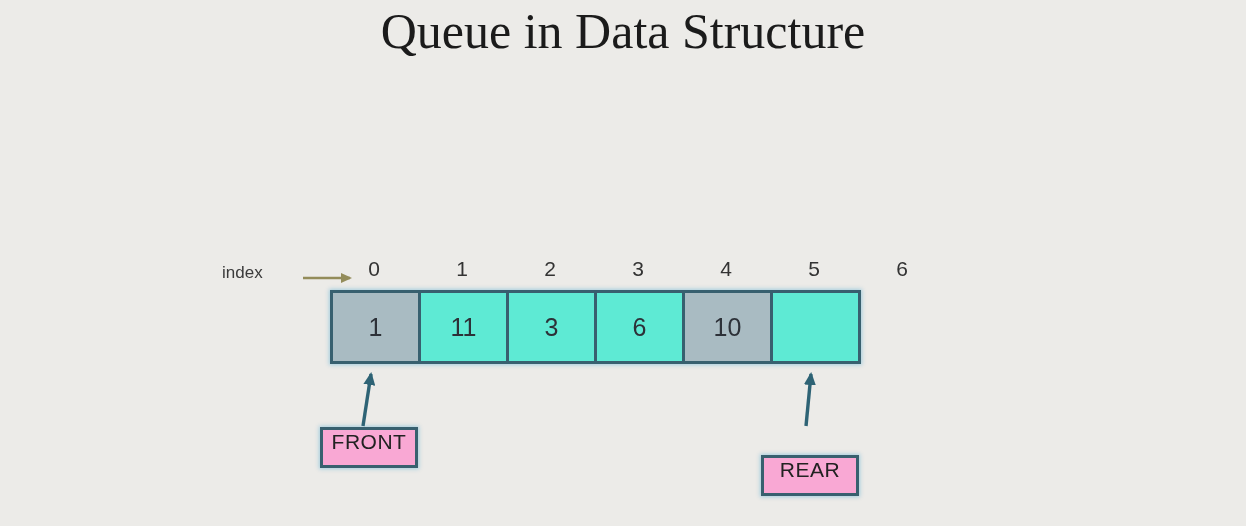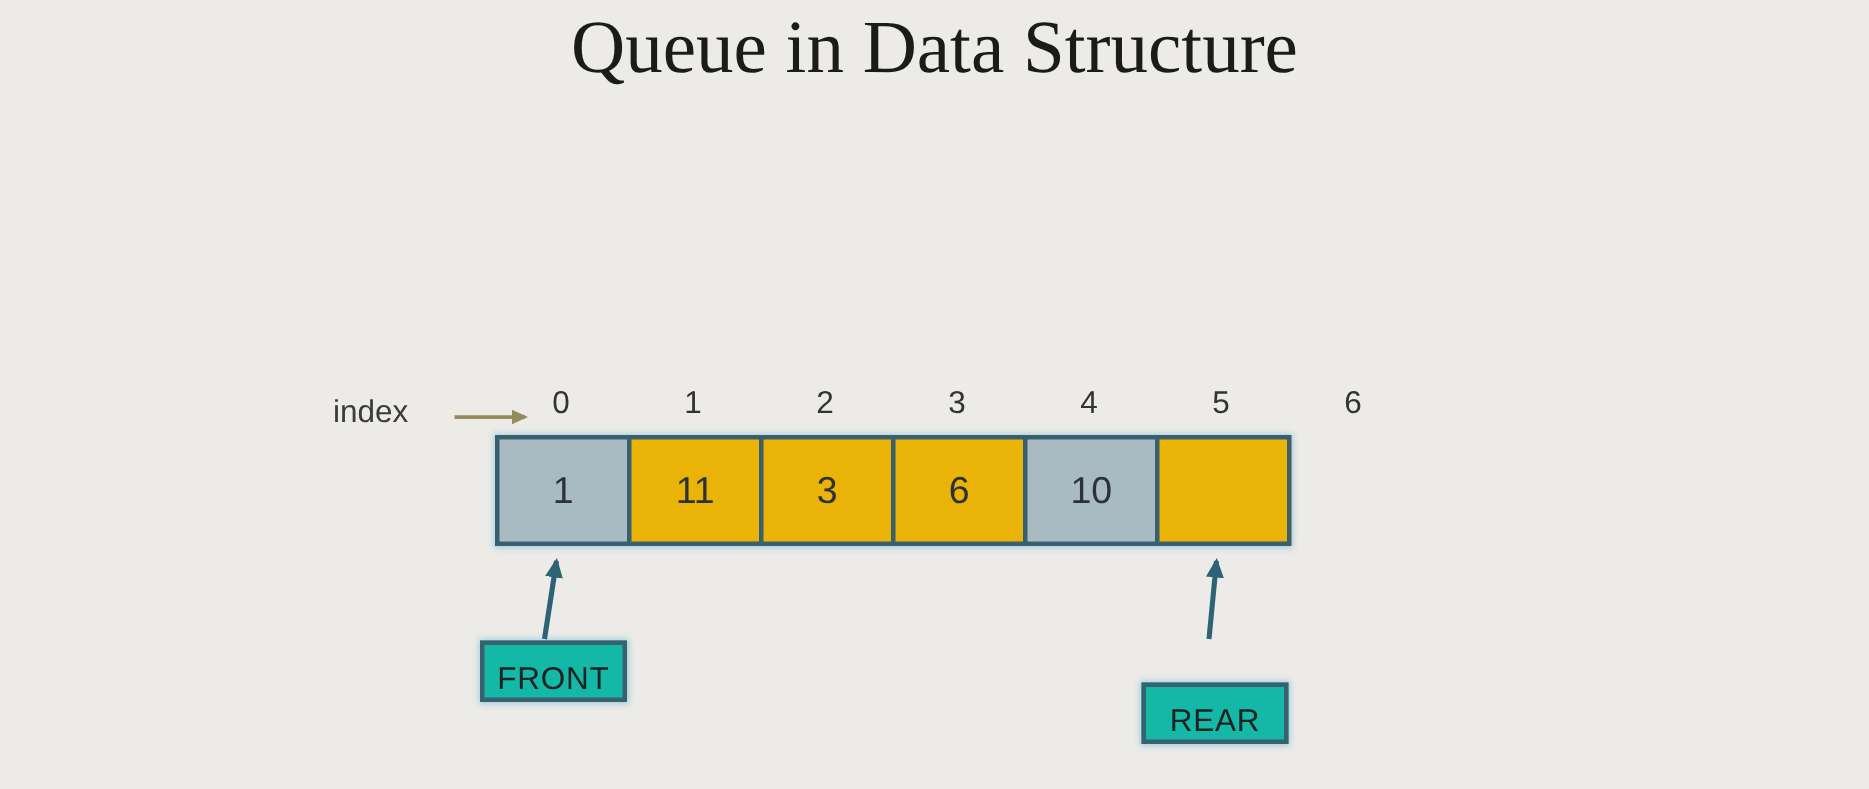--- a/index.html
+++ b/index.html
@@ -23,21 +23,21 @@
     font-family: Liberation Serif, serif;
     font-size: 50px;
     font-weight: 400;
     color: #1b1b1b;
     letter-spacing: 0px;
   }
   .index-label {
     position: absolute;
     left: 222px;
     top: 263px;
-    font-size: 21px;
+    font-size: 17px;
     color: #3b3b3b;
   }
   .indices-row {
     position: absolute;
     left: 330px;
     top: 257px;
     display: flex;
   }
   .index-number {
     width: 88px;
@@ -50,42 +50,42 @@
     left: 330px;
     top: 290px;
     display: flex;
     box-shadow: 0 0 4px 1px rgba(150, 200, 220, 0.85);
   }
   .queue-cell {
     box-sizing: border-box;
     width: 91px;
     height: 74px;
     border: 3px solid #38606f;
-    background: #eab308;
+    background: #5eead4;
     display: flex;
     align-items: center;
     justify-content: center;
     font-size: 25px;
     color: #2d3138;
   }
   .queue-cell + .queue-cell {
     margin-left: -3px;
   }
   .queue-cell.highlight {
     background: #a9bbc2;
   }
   .pointer-box {
     position: absolute;
     box-sizing: border-box;
     width: 98px;
     height: 41px;
     border: 3px solid #38606f;
-    background: #14b8a6;
+    background: #f9a8d4;
     display: flex;
-    align-items: flex-end;
+    align-items: flex-start;
     justify-content: center;
     font-size: 21px;
     color: #222222;
     letter-spacing: 0.5px;
     box-shadow: 0 0 4px 1px rgba(150, 200, 220, 0.85);
   }
   .front-box { left: 320px; top: 427px; }
   .rear-box  { left: 761px; top: 427px; margin-top: 28px; }
   .arrow-overlay {
     position: absolute;

